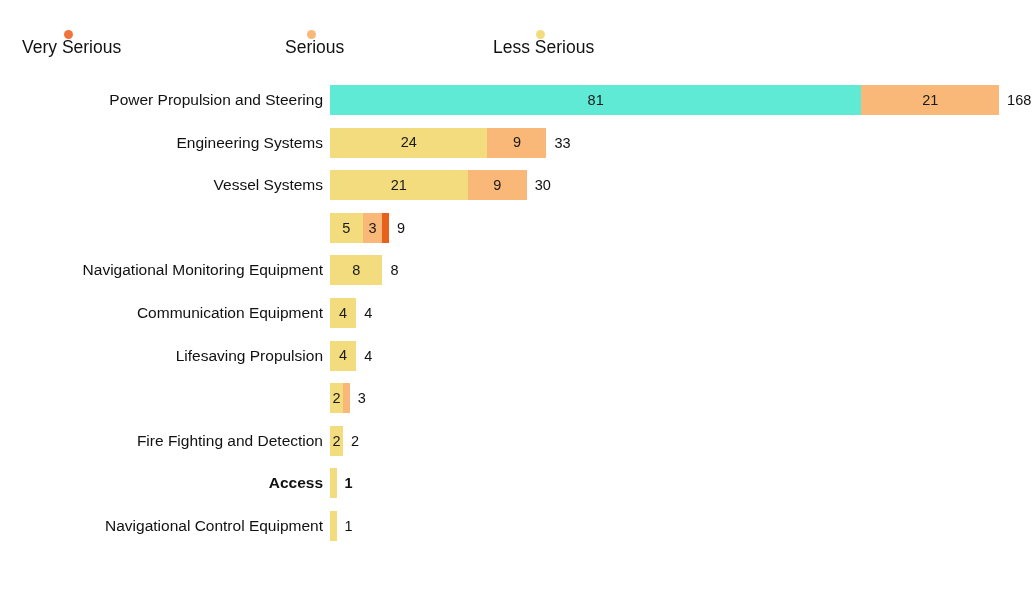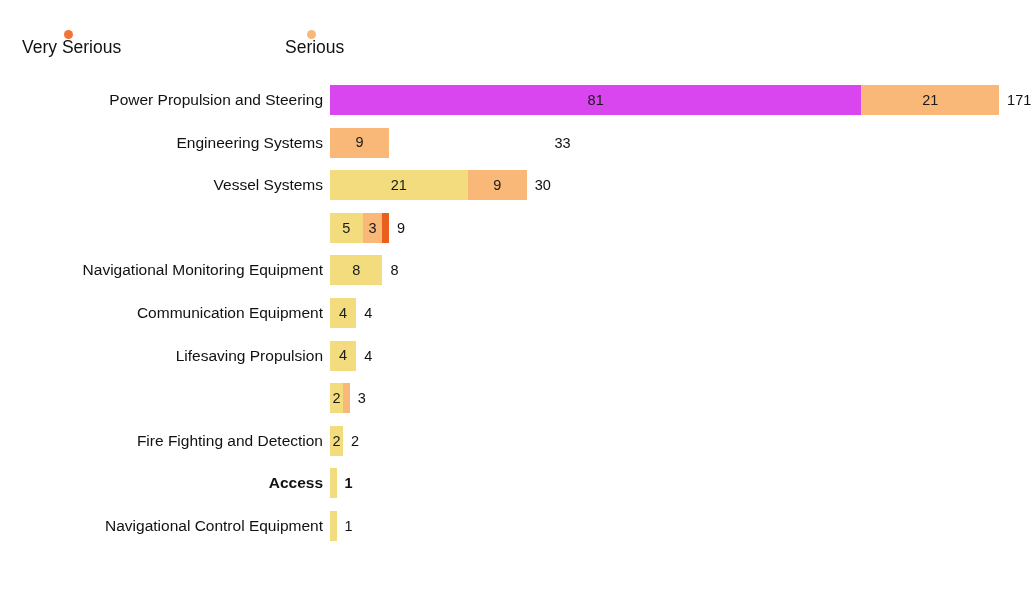--- a/index.html
+++ b/index.html
@@ -112,38 +112,45 @@
 
   <div id="legend">
       <div class="legend-item" style="left: 22px;">
         <span class="legend-swatch" style="background: rgb(242, 116, 59);"></span>
         <span class="legend-label">Very Serious</span>
       </div>
       <div class="legend-item" style="left: 285px;">
         <span class="legend-swatch" style="background: rgb(249, 184, 120);"></span>
         <span class="legend-label">Serious</span>
       </div>
+      <div class="legend-item" style="left: 493px;">
+        <span class="legend-swatch" style="background: rgb(242, 220, 126);"></span>
+        <span class="legend-label">Less Serious</span>
+      </div>
     </div>
 
   <div id="plot">
       <div class="row" style="top: 85px; height: 30px;">
         <div class="cat-label">Power Propulsion and Steering</div>
         <div class="bar-track">
-          <div class="seg" style="width: 531.36px; background: #d946ef;">
+          <div class="seg" style="width: 531.36px; background: #5eead4;">
             <span class="seg-label">81</span>
           </div>
           <div class="seg" style="width: 137.76px; background: rgb(249, 184, 120);">
             <span class="seg-label">21</span>
           </div>
         </div>
-        <div class="total-label" style="left: 992.12px;">171</div>
+        <div class="total-label" style="left: 992.12px;">168</div>
       </div>
       <div class="row" style="top: 127.6px; height: 30px;">
         <div class="cat-label">Engineering Systems</div>
         <div class="bar-track">
+          <div class="seg" style="width: 157.44px; background: rgb(242, 220, 126);">
+            <span class="seg-label">24</span>
+          </div>
           <div class="seg" style="width: 59.04px; background: rgb(249, 184, 120);">
             <span class="seg-label">9</span>
           </div>
         </div>
         <div class="total-label" style="left: 539.48px;">33</div>
       </div>
       <div class="row" style="top: 170.2px; height: 30px;">
         <div class="cat-label">Vessel Systems</div>
         <div class="bar-track">
           <div class="seg" style="width: 137.76px; background: rgb(242, 220, 126);">

